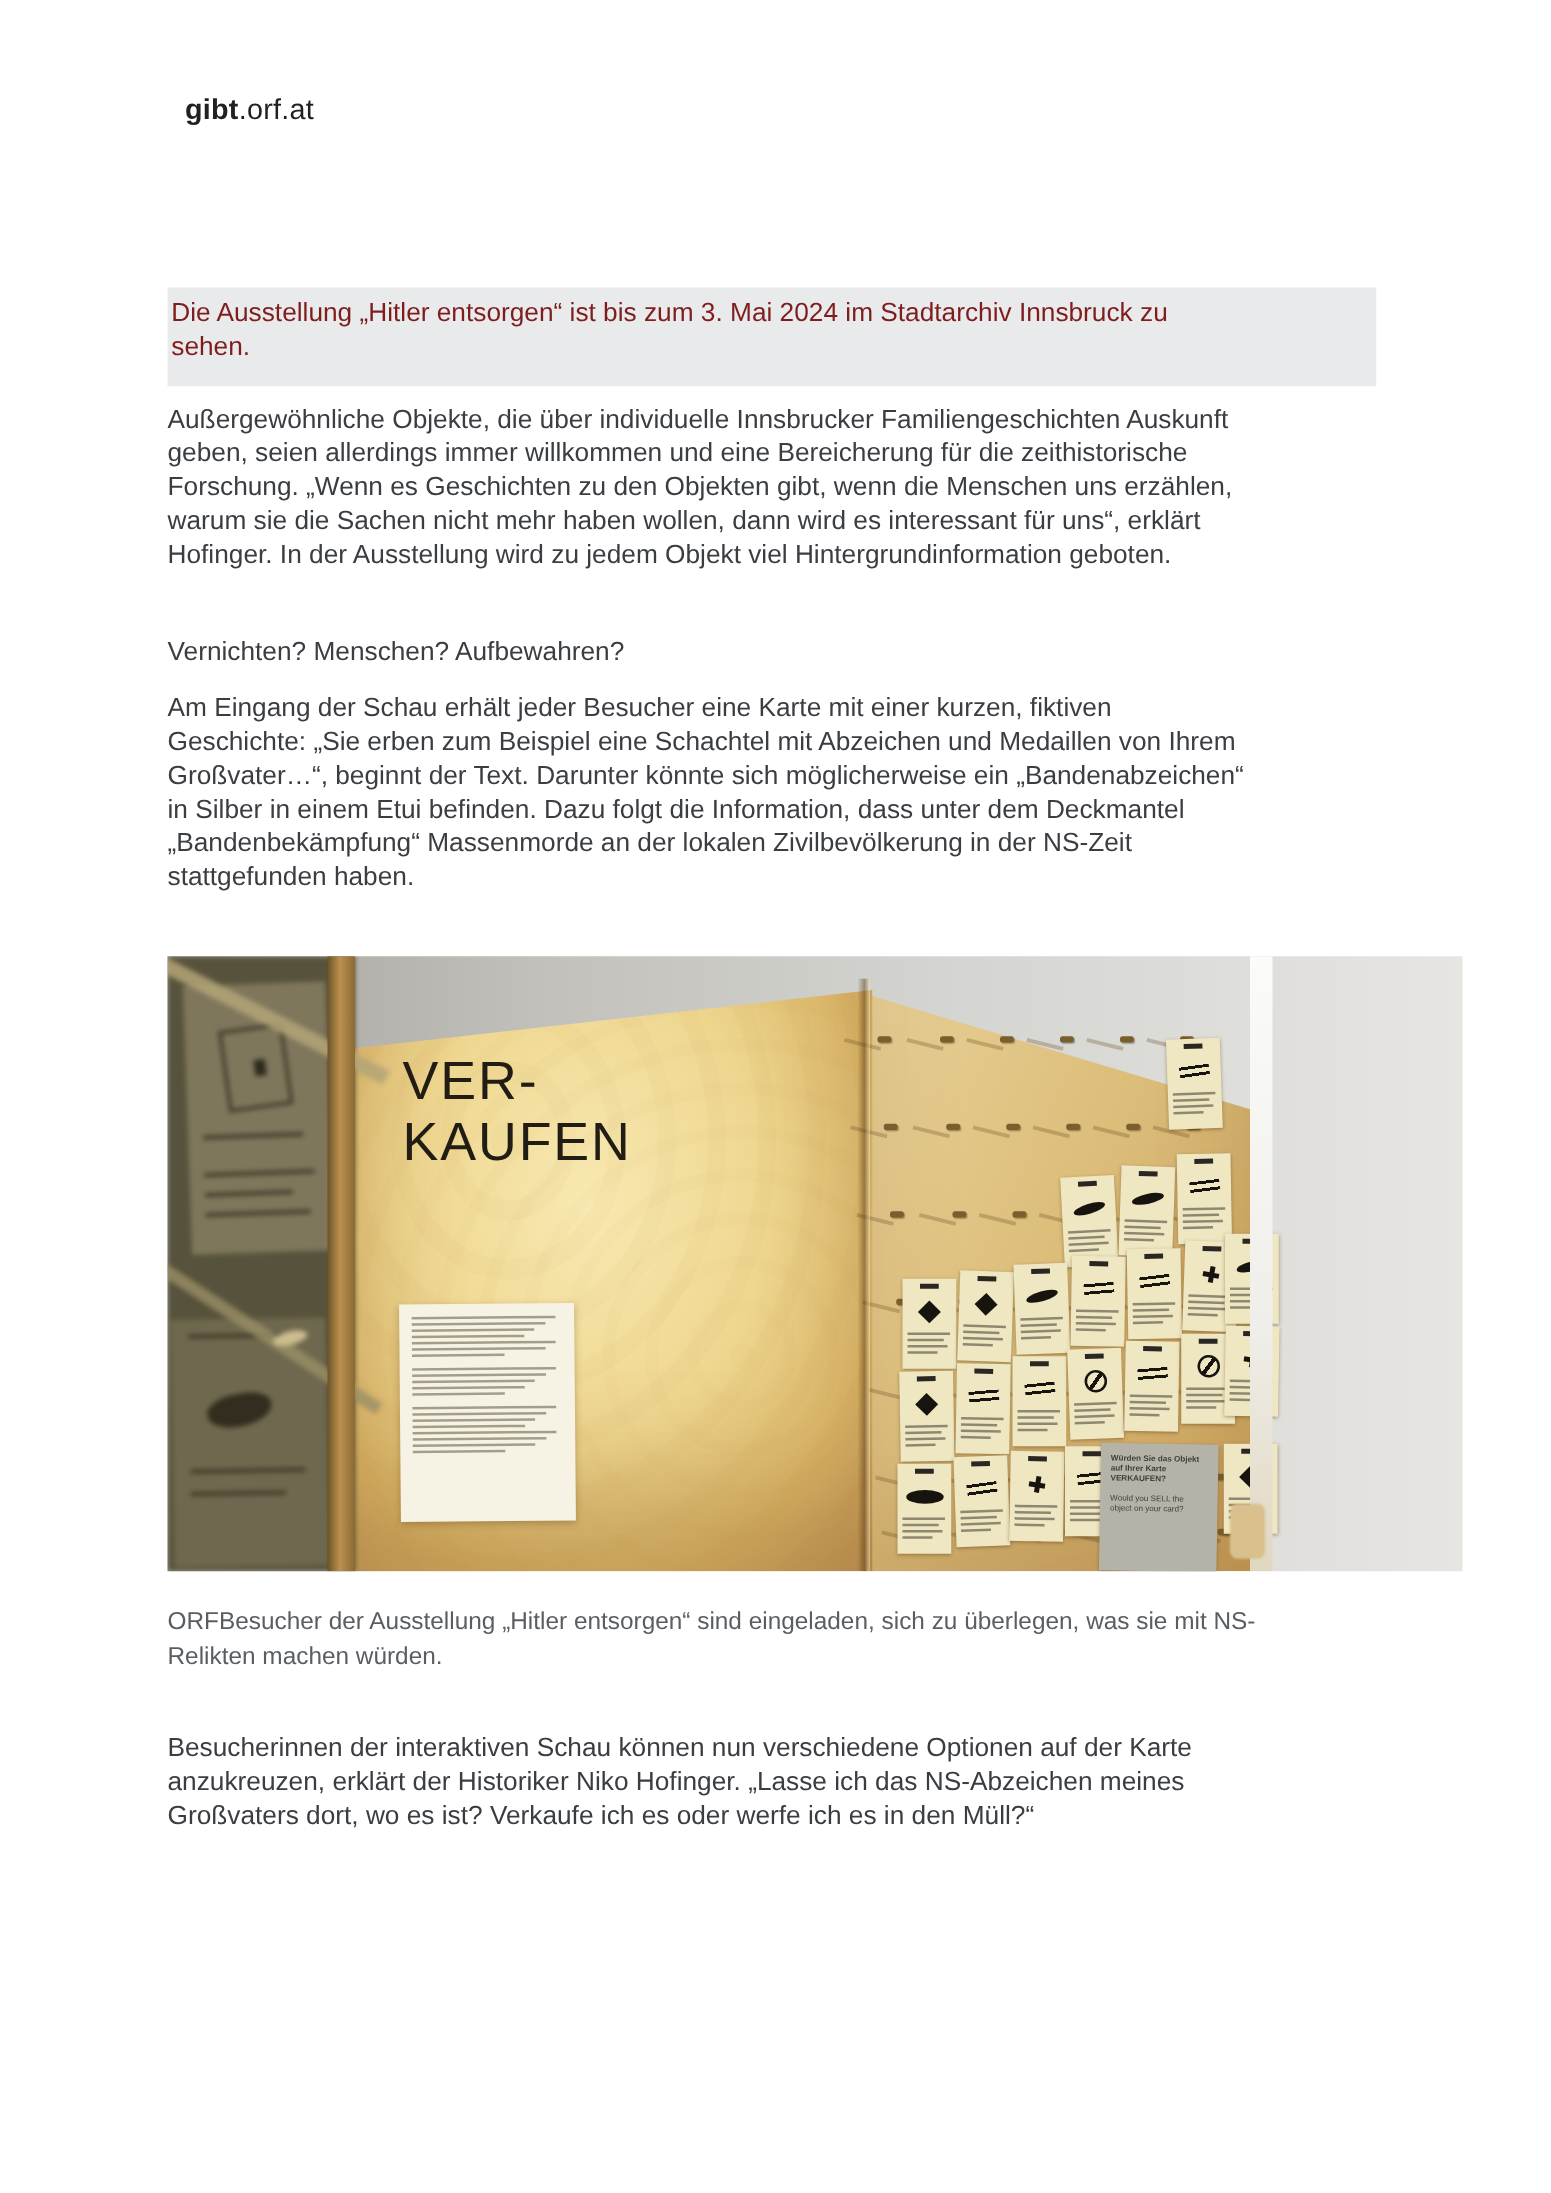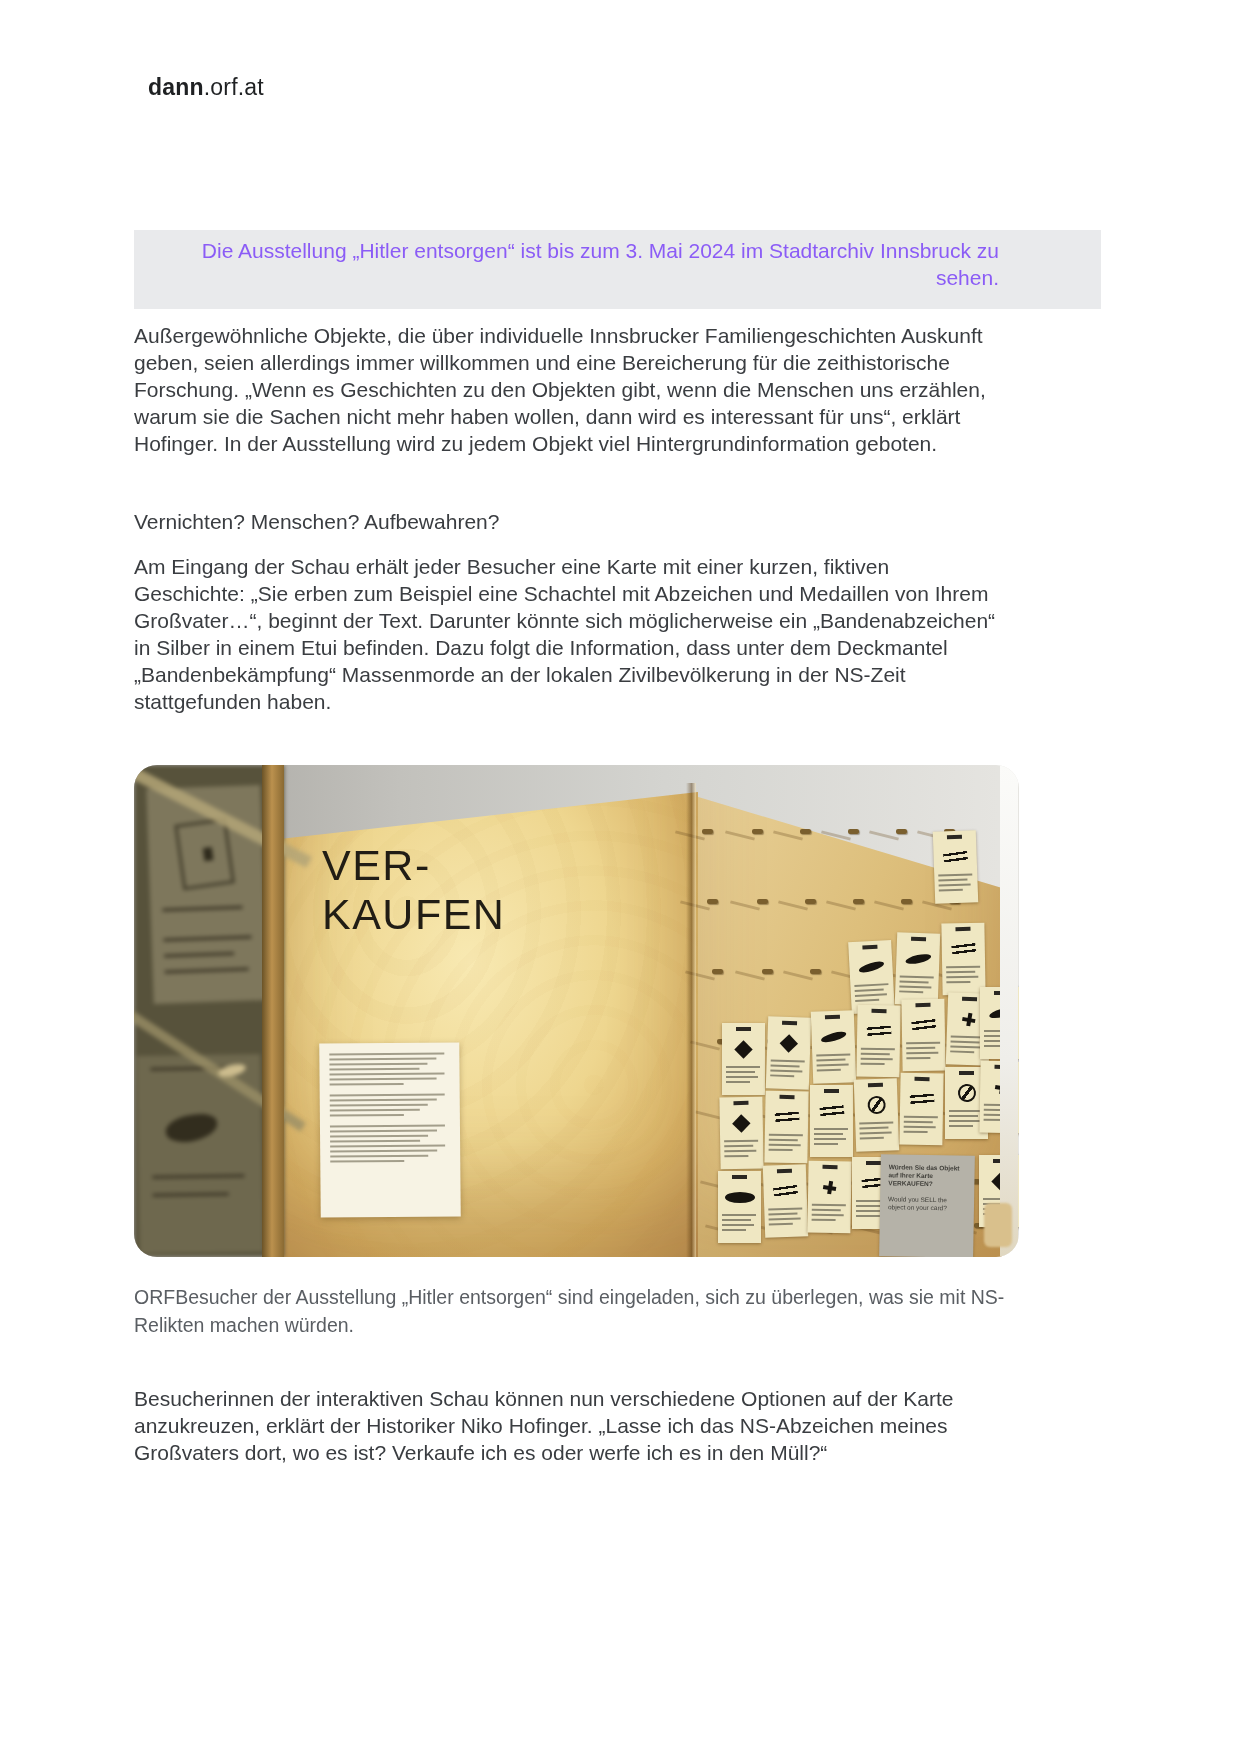--- a/index.html
+++ b/index.html
@@ -5,32 +5,32 @@
   html,body{margin:0;padding:0;background:#ffffff;}
   .page{position:relative;width:1241px;height:1754px;background:#fff;overflow:hidden;
         font-family:"Liberation Sans",sans-serif;color:#3a3d41;}
   .abs{position:absolute;}
 
   .site-header{left:148px;top:74px;font-size:23px;color:#1f2123;letter-spacing:.2px;}
   .site-header .bold{font-weight:bold;}
 
   .infobox{left:134px;top:230px;width:967px;background:#e9eaec;
            padding:7px 10px 18px 3px;box-sizing:border-box;}
-  .infobox .inner{max-width:862px;font-size:21px;line-height:27px;color:#8b5cf6;text-align:right;}
+  .infobox .inner{max-width:862px;font-size:21px;line-height:27px;color:#7f1d1d;}
 
   .para{left:134px;width:866px;font-size:21px;line-height:27px;color:#3a3d41;}
   .subhead{left:134px;width:866px;font-size:21px;line-height:27px;color:#3a3d41;}
   .caption{left:134px;width:875px;font-size:19.5px;line-height:28px;color:#5a5e63;}
 
   .footer{left:134px;top:1658px;width:866px;text-align:center;font-size:20px;color:#2e3032;}
   .footer .bold{font-weight:bold;}
 
   
-  .photo{left:134px;top:765px;width:885px;height:492px;overflow:hidden;
-         background:linear-gradient(90deg,#a5a39e 0%,#c2c1bc 30%,#d4d4d0 60%,#e6e5e1 100%);border-radius:23px;}
+  .photo{left:134px;top:765px;width:1036px;height:492px;overflow:hidden;
+         background:linear-gradient(90deg,#a5a39e 0%,#c2c1bc 30%,#d4d4d0 60%,#e6e5e1 100%);}
   .photo *{position:absolute;box-sizing:border-box;}
 
   
   .fg-left{left:0;top:0;width:150px;height:492px;background:#57523b;filter:blur(2.2px);z-index:7;}
   .fg-card1{left:16px;top:22px;width:114px;height:215px;background:#7e775c;transform:rotate(-2deg);}
   .fg-card2{left:4px;top:290px;width:124px;height:198px;background:#6e684e;transform:rotate(-1deg);}
   .fg-frame{position:absolute;left:30px;top:34px;width:52px;height:66px;border:3px solid #45402e;transform:rotate(-6deg);}
   .fg-glyph{position:absolute;left:22px;top:24px;width:9px;height:13px;background:#2e2a1c;}
   .fg-blob{position:absolute;left:28px;top:60px;width:52px;height:26px;background:#322d1e;border-radius:50% 40% 55% 45%;transform:rotate(-8deg);}
   .fg-line{position:absolute;height:3px;background:#3e3828;}
@@ -91,21 +91,21 @@
              transform:rotate(1deg);padding:9px 8px;color:#3f3e39;box-shadow:0 1px 3px rgba(80,50,10,.4);}
   .gray-card .de{position:static;display:block;font-size:6.5px;line-height:8px;font-weight:bold;margin-bottom:8px;}
   .gray-card .en{position:static;display:block;font-size:6.5px;line-height:8px;}
 </style>
 </head>
 <body>
 
 <div class="page">
 
   <div class="abs site-header">
-    <span class="bold">dann</span><span>.orf.at</span>
+    <span class="bold">gibt</span><span>.orf.at</span>
   </div>
 
   <div class="abs infobox">
     <div class="inner">Die Ausstellung „Hitler entsorgen“ ist bis zum 3. Mai 2024 im Stadtarchiv Innsbruck zu sehen.</div>
   </div>
 
   <div class="abs para" style="top:322px">Außergewöhnliche Objekte, die über individuelle Innsbrucker Familiengeschichten Auskunft geben, seien allerdings immer willkommen und eine Bereicherung für die zeithistorische Forschung. „Wenn es Geschichten zu den Objekten gibt, wenn die Menschen uns erzählen, warum sie die Sachen nicht mehr haben wollen, dann wird es interessant für uns“, erklärt Hofinger. In der Ausstellung wird zu jedem Objekt viel Hintergrundinformation geboten.</div>
 
   <div class="abs subhead" style="top:508px">Vernichten? Menschen? Aufbewahren?</div>
 

